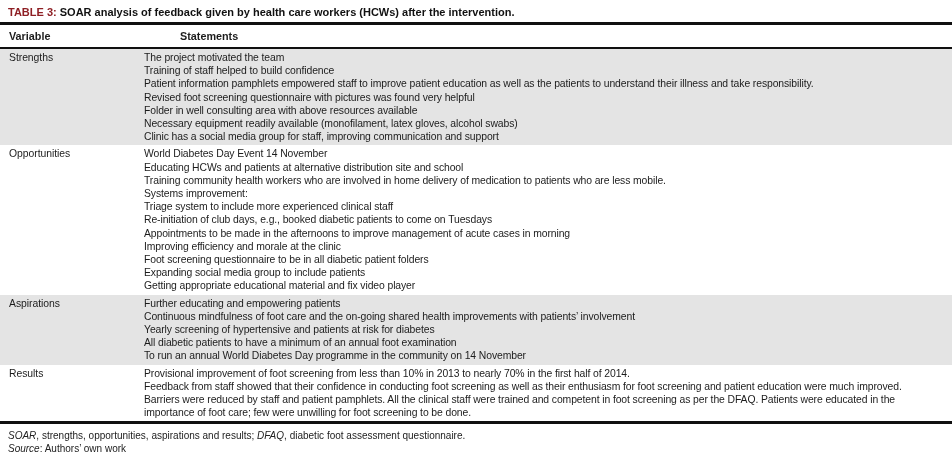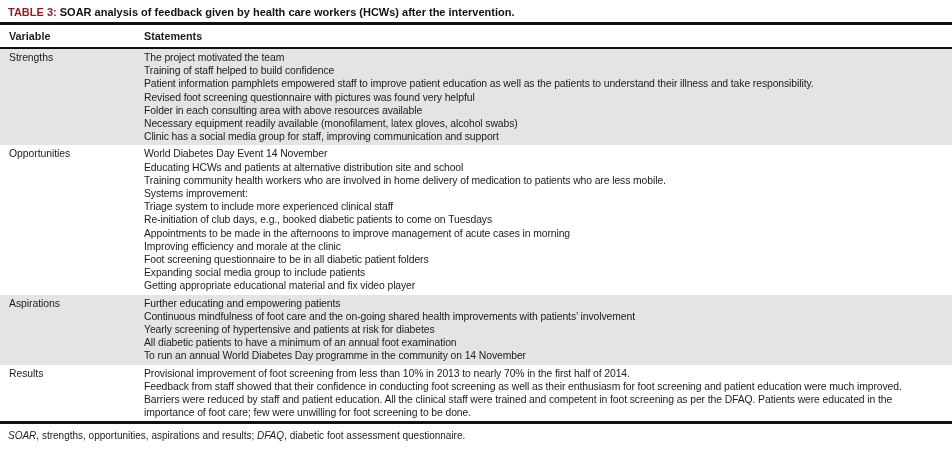--- a/index.html
+++ b/index.html
@@ -19,20 +19,21 @@
   .caption-title { font-weight:600; color:#111; }
 
   .table { border-top:3px solid #101010; }
 
   .hdr {
     display:flex;
     font-weight:bold; font-size:10.8px; line-height:13px;
     padding:5px 0 4px 0;
     border-bottom:2px solid #101010;
     background:#fff;
+    gap:36px;
   }
   .c1 { flex:none; width:144px; padding-left:9px; }
   .c2 { flex:1; padding-right:8px; }
 
   .row { display:flex; font-size:10.4px; line-height:13.2px; padding:2px 0; }
   .row.shade { background:#e4e4e4; }
   .stmt { letter-spacing:-0.1px; }
   .var-cell { letter-spacing:-0.05px; }
 
   .bottom-rule { border-top:3px solid #101010; }
@@ -58,21 +59,21 @@
       <div class="c2">Statements</div>
     </div>
 
     <div class="row shade">
       <div class="c1 var-cell">Strengths</div>
       <div class="c2">
         <div class="stmt">The project motivated the team</div>
         <div class="stmt">Training of staff helped to build confidence</div>
         <div class="stmt">Patient information pamphlets empowered staff to improve patient education as well as the patients to understand their illness and take responsibility.</div>
         <div class="stmt">Revised foot screening questionnaire with pictures was found very helpful</div>
-        <div class="stmt">Folder in each consulting area with above resources available</div>
+        <div class="stmt">Folder in well consulting area with above resources available</div>
         <div class="stmt">Necessary equipment readily available (monofilament, latex gloves, alcohol swabs)</div>
         <div class="stmt">Clinic has a social media group for staff, improving communication and support</div>
       </div>
     </div>
 
     <div class="row">
       <div class="c1 var-cell">Opportunities</div>
       <div class="c2">
         <div class="stmt">World Diabetes Day Event 14 November</div>
         <div class="stmt">Educating HCWs and patients at alternative distribution site and school</div>
@@ -97,26 +98,29 @@
         <div class="stmt">All diabetic patients to have a minimum of an annual foot examination</div>
         <div class="stmt">To run an annual World Diabetes Day programme in the community on 14 November</div>
       </div>
     </div>
 
     <div class="row">
       <div class="c1 var-cell">Results</div>
       <div class="c2">
         <div class="stmt">Provisional improvement of foot screening from less than 10% in 2013 to nearly 70% in the first half of 2014.</div>
         <div class="stmt">Feedback from staff showed that their confidence in conducting foot screening as well as their enthusiasm for foot screening and patient education were much improved.</div>
-        <div class="stmt">Barriers were reduced by staff and patient education. All the clinical staff were trained and competent in foot screening as per the DFAQ. Patients were educated in the importance of foot care; few were unwilling for foot screening to be done.</div>
+        <div class="stmt">Barriers were reduced by staff and patient pamphlets. All the clinical staff were trained and competent in foot screening as per the DFAQ. Patients were educated in the importance of foot care; few were unwilling for foot screening to be done.</div>
       </div>
     </div>
 
     <div class="bottom-rule"></div>
   </div>
 
   <div class="footnotes">
     <div class="fn-line">
       <span class="fn-italic">SOAR</span><span>, strengths, opportunities, aspirations and results; </span><span class="fn-italic">DFAQ</span><span>, diabetic foot assessment questionnaire.</span>
     </div>
+    <div class="fn-line">
+      <span class="fn-italic">Source</span><span>: Authors’ own work</span>
+    </div>
   </div>
 
 </div>
 
 </body></html>

